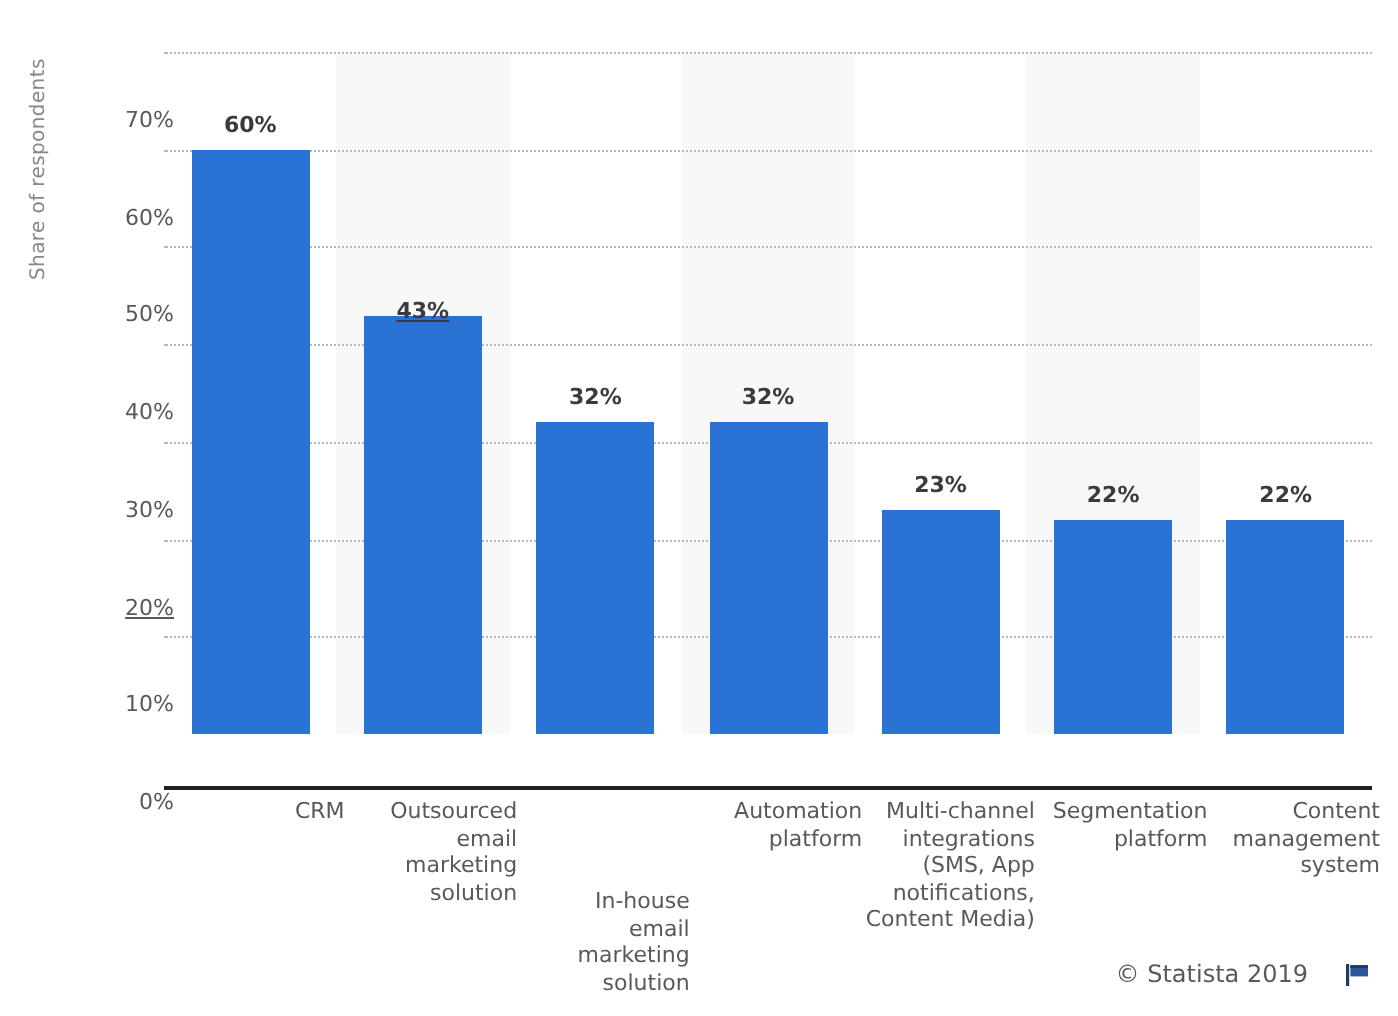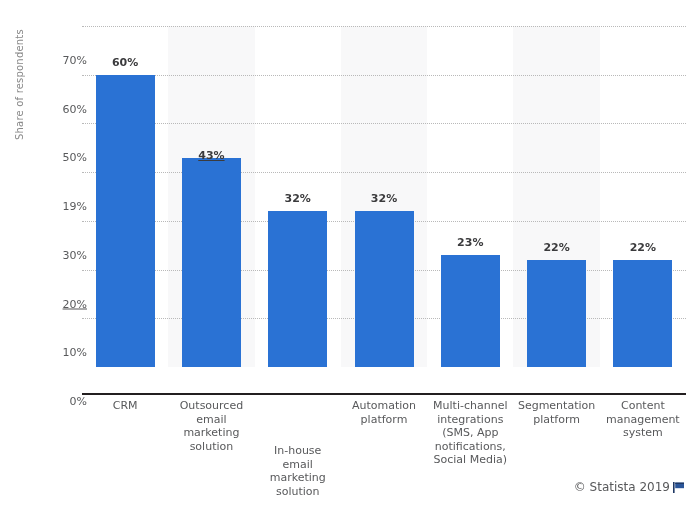--- a/index.html
+++ b/index.html
@@ -87,55 +87,55 @@
     font-size: 11px;
     font-weight: bold;
     color: #3b3b3d;
     white-space: nowrap;
   }
 
   
   .xtick {
     position: absolute;
     top: 373px;
-    text-align: center;
+    text-align: right;
     font-size: 11px;
     color: #58595b;
     line-height: 13.5px;
   }
 
   
   #footer {
     position: absolute;
     right: 14px;
     bottom: 14px;
     display: flex;
     align-items: center;
-    gap: 2px;
+    gap: 18px;
     font-size: 12px;
     color: #58595b;
   }
   #footer .flag-icon {
     display: inline-block;
     line-height: 0;
   }
 </style>
 </head>
 <body>
 
 <div id="page">
 
   <div class="y-axis-title">Share of respondents</div>
 
   <div id="ytick-layer">
       <div class="ytick" style="top: 367px;">0%</div>
       <div class="ytick" style="top: 318.286px;">10%</div>
       <div class="ytick" style="top: 269.571px; text-decoration: underline;">20%</div>
       <div class="ytick" style="top: 220.857px; text-align: right;">30%</div>
-      <div class="ytick" style="top: 172.143px;">19%</div>
+      <div class="ytick" style="top: 172.143px;">40%</div>
       <div class="ytick" style="top: 123.429px;">50%</div>
       <div class="ytick" style="top: 74.7143px;">60%</div>
       <div class="ytick" style="top: 26px;">70%</div>
     </div>
 
   <div id="plot">
     <div id="band-layer">
         <div class="band" style="left: 86.2857px; width: 86.2857px;"></div>
         <div class="band" style="left: 258.857px; width: 86.2857px;"></div>
         <div class="band" style="left: 431.429px; width: 86.2857px;"></div>
@@ -184,21 +184,21 @@
         </div>
         <div class="xtick" style="left: 254.857px; width: 94.2857px;">
           <div>Automation</div>
           <div>platform</div>
         </div>
         <div class="xtick" style="left: 341.143px; width: 94.2857px;">
           <div>Multi-channel</div>
           <div>integrations</div>
           <div>(SMS, App</div>
           <div>notifications,</div>
-          <div>Social Media)</div>
+          <div>Content Media)</div>
         </div>
         <div class="xtick" style="left: 427.429px; width: 94.2857px;">
           <div>Segmentation</div>
           <div>platform</div>
         </div>
         <div class="xtick" style="left: 513.714px; width: 94.2857px;">
           <div>Content</div>
           <div>management</div>
           <div>system</div>
         </div>

